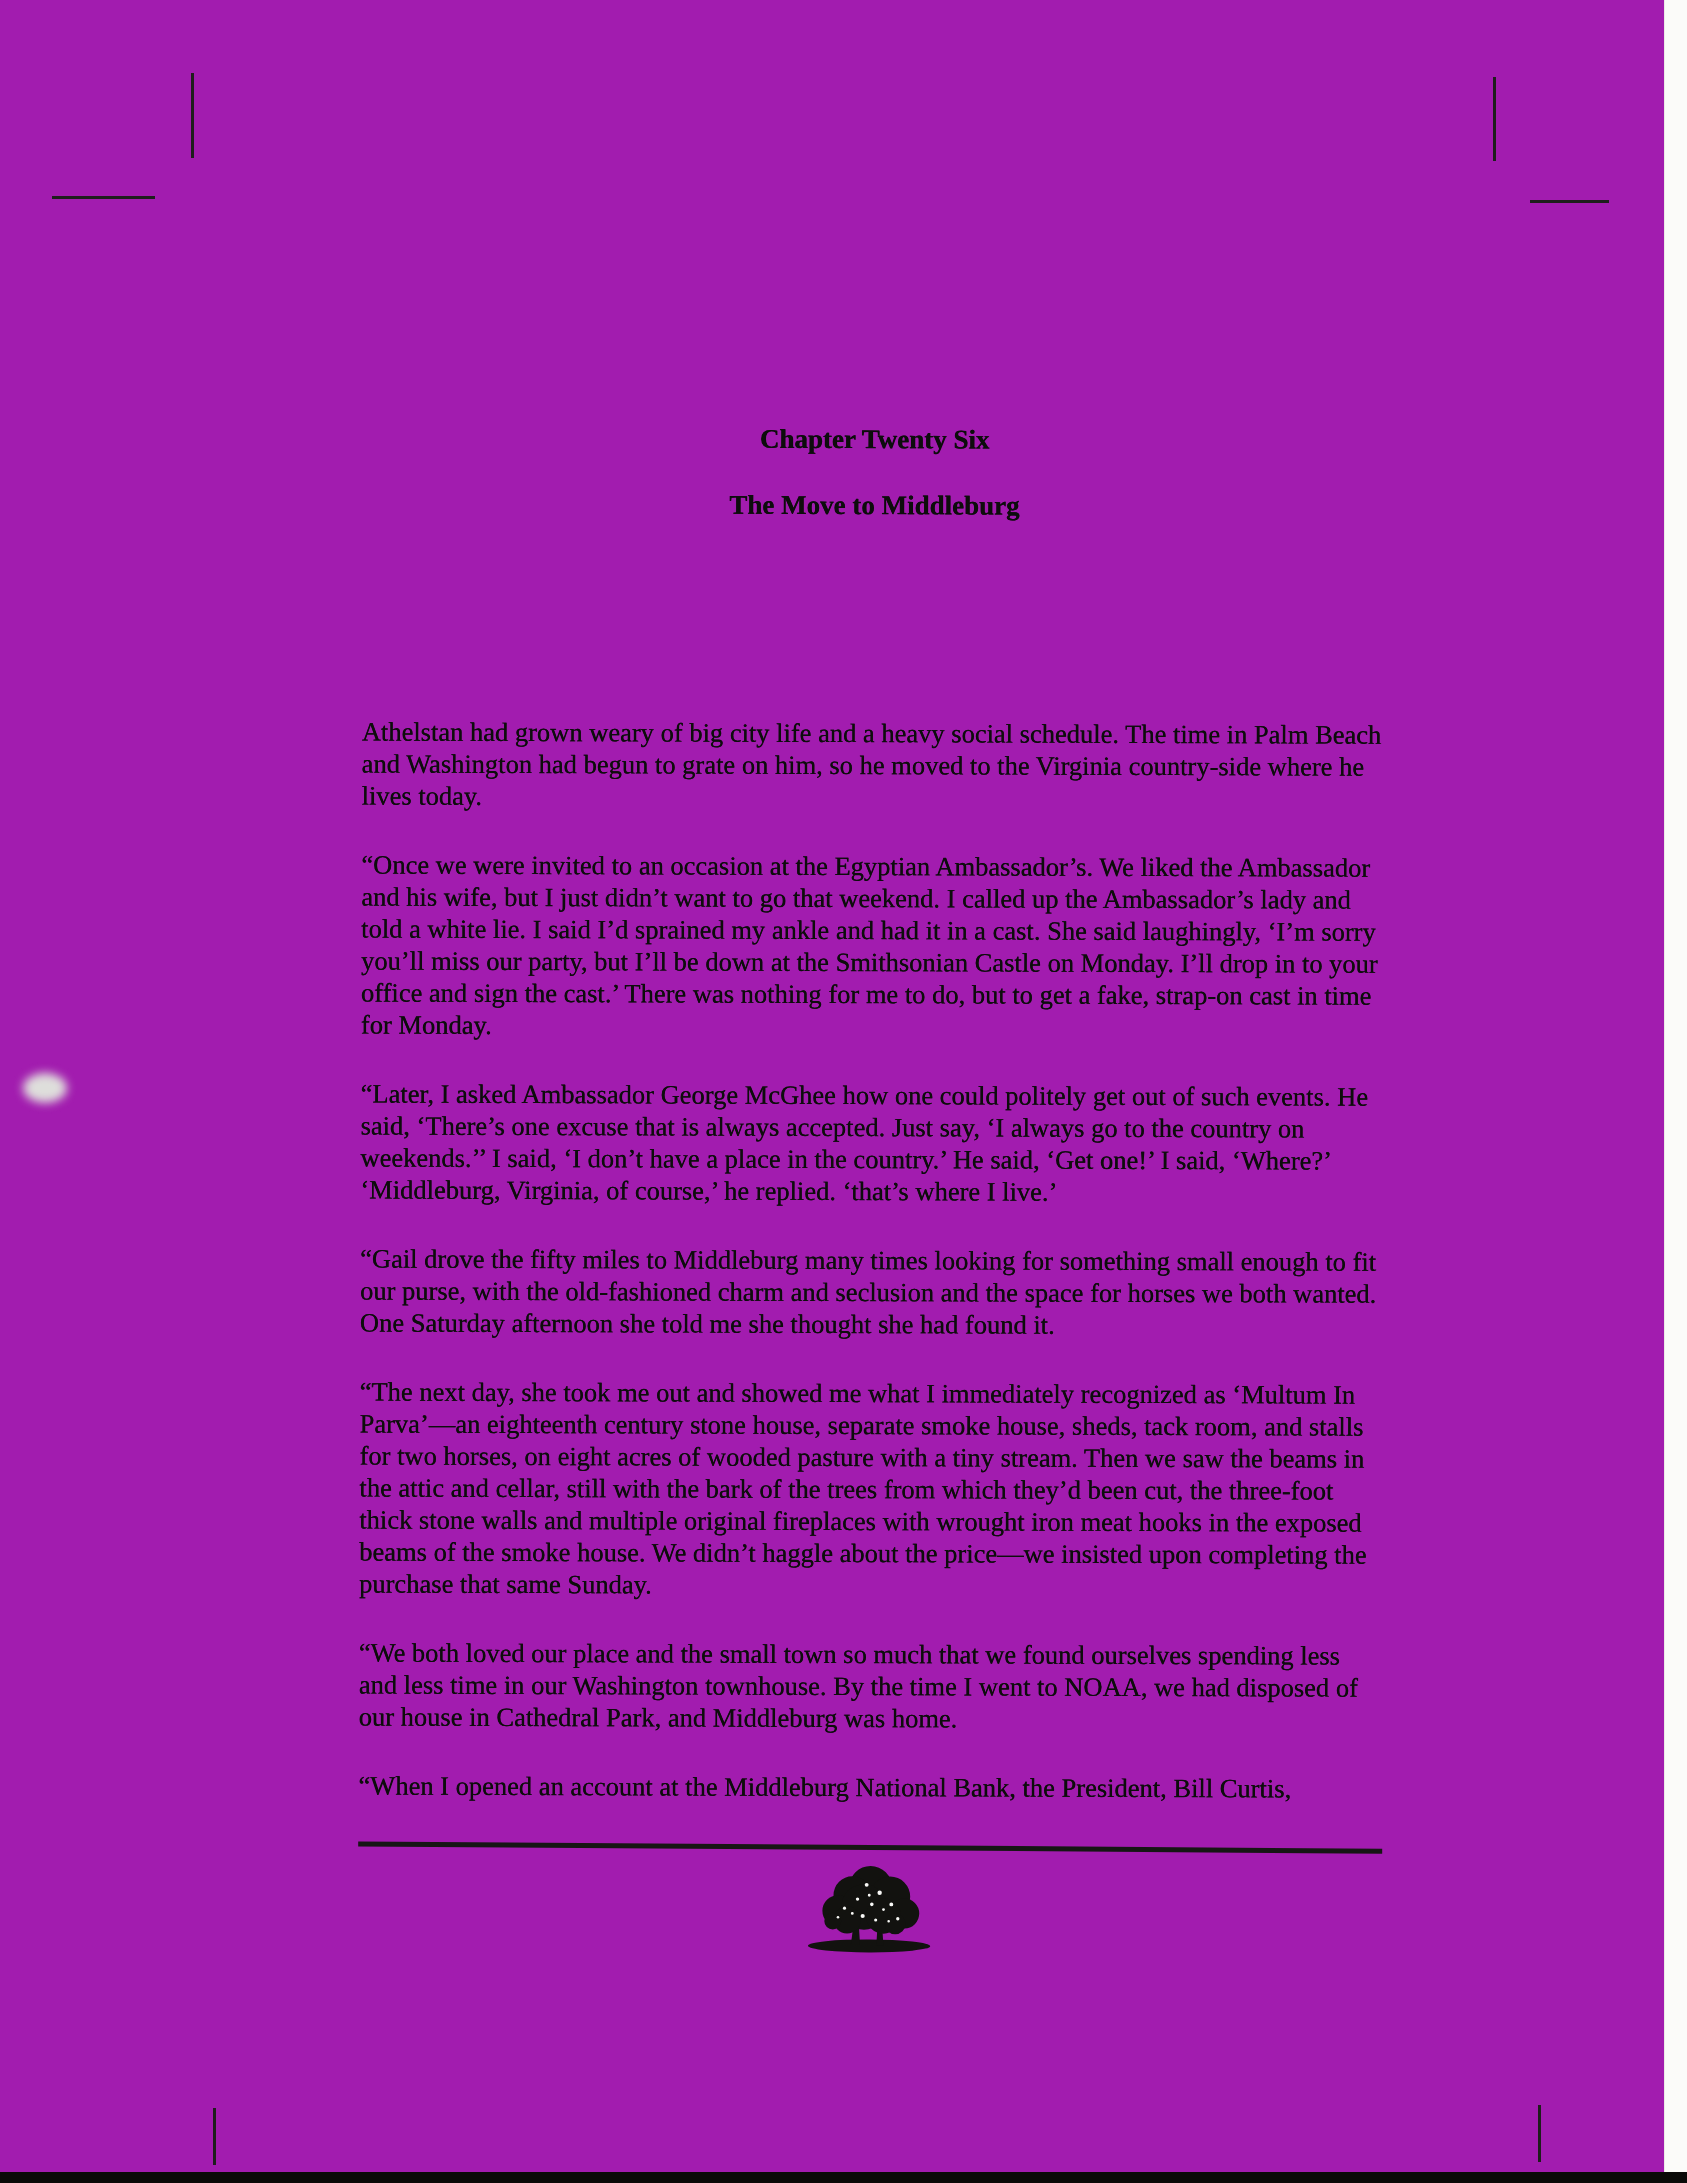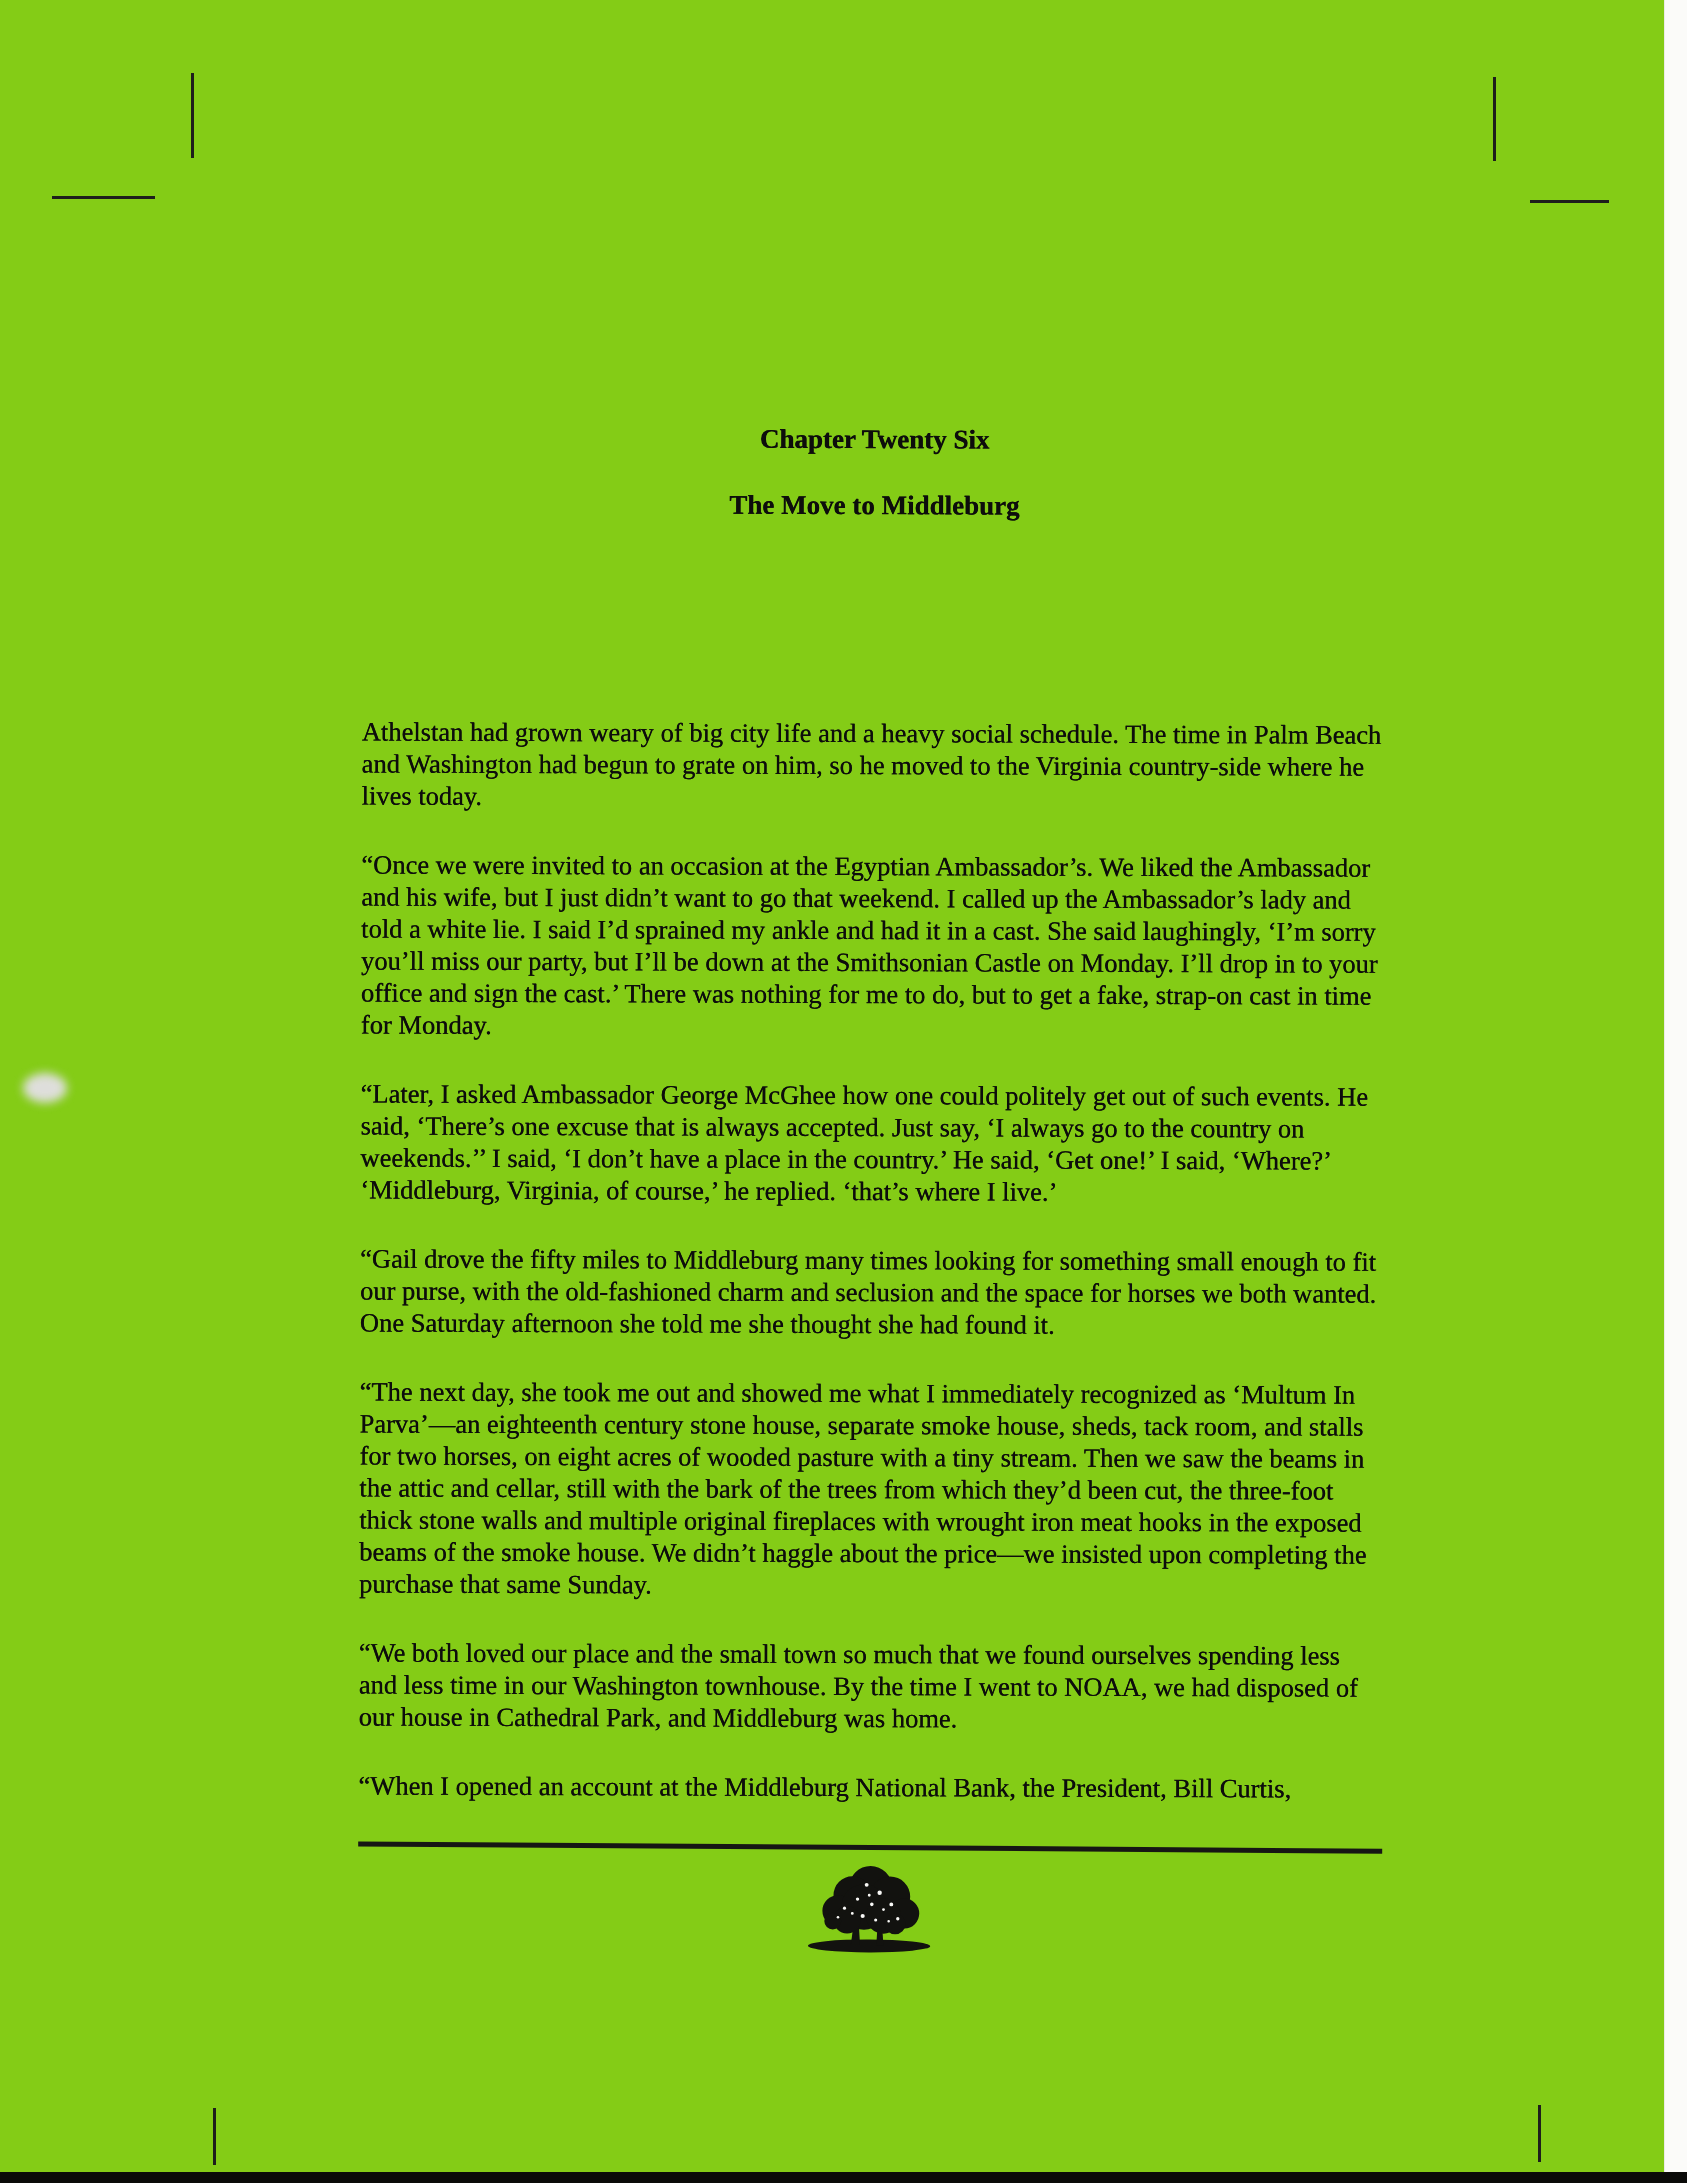--- a/index.html
+++ b/index.html
@@ -4,21 +4,21 @@
 <style>
   html, body {
     margin: 0;
     padding: 0;
     background: #e9e8e6;
   }
   .page {
     position: relative;
     width: 1687px;
     height: 2183px;
-    background: #84cc16;
+    background: #a21caf;
     overflow: hidden;
   }
   .scan {
     position: absolute;
     inset: 0;
     transform: rotate(0.18deg);
     transform-origin: 844px 0px;
   }
   .column {
     position: absolute;

